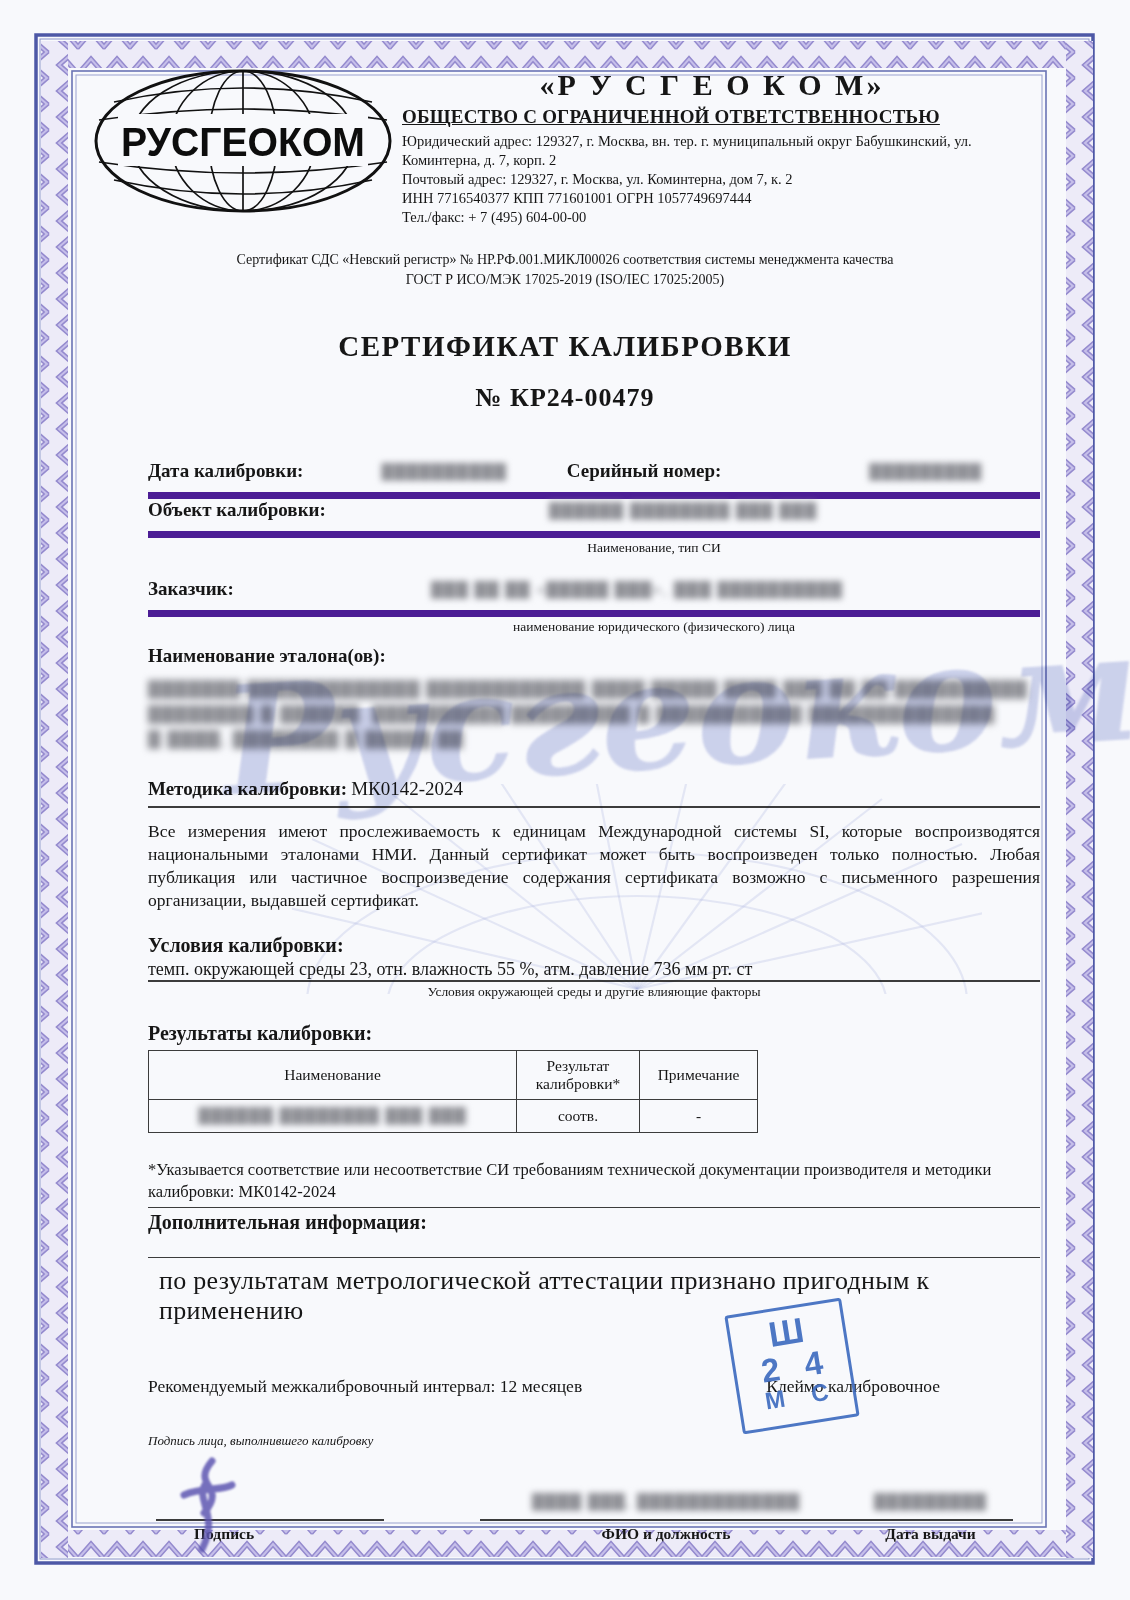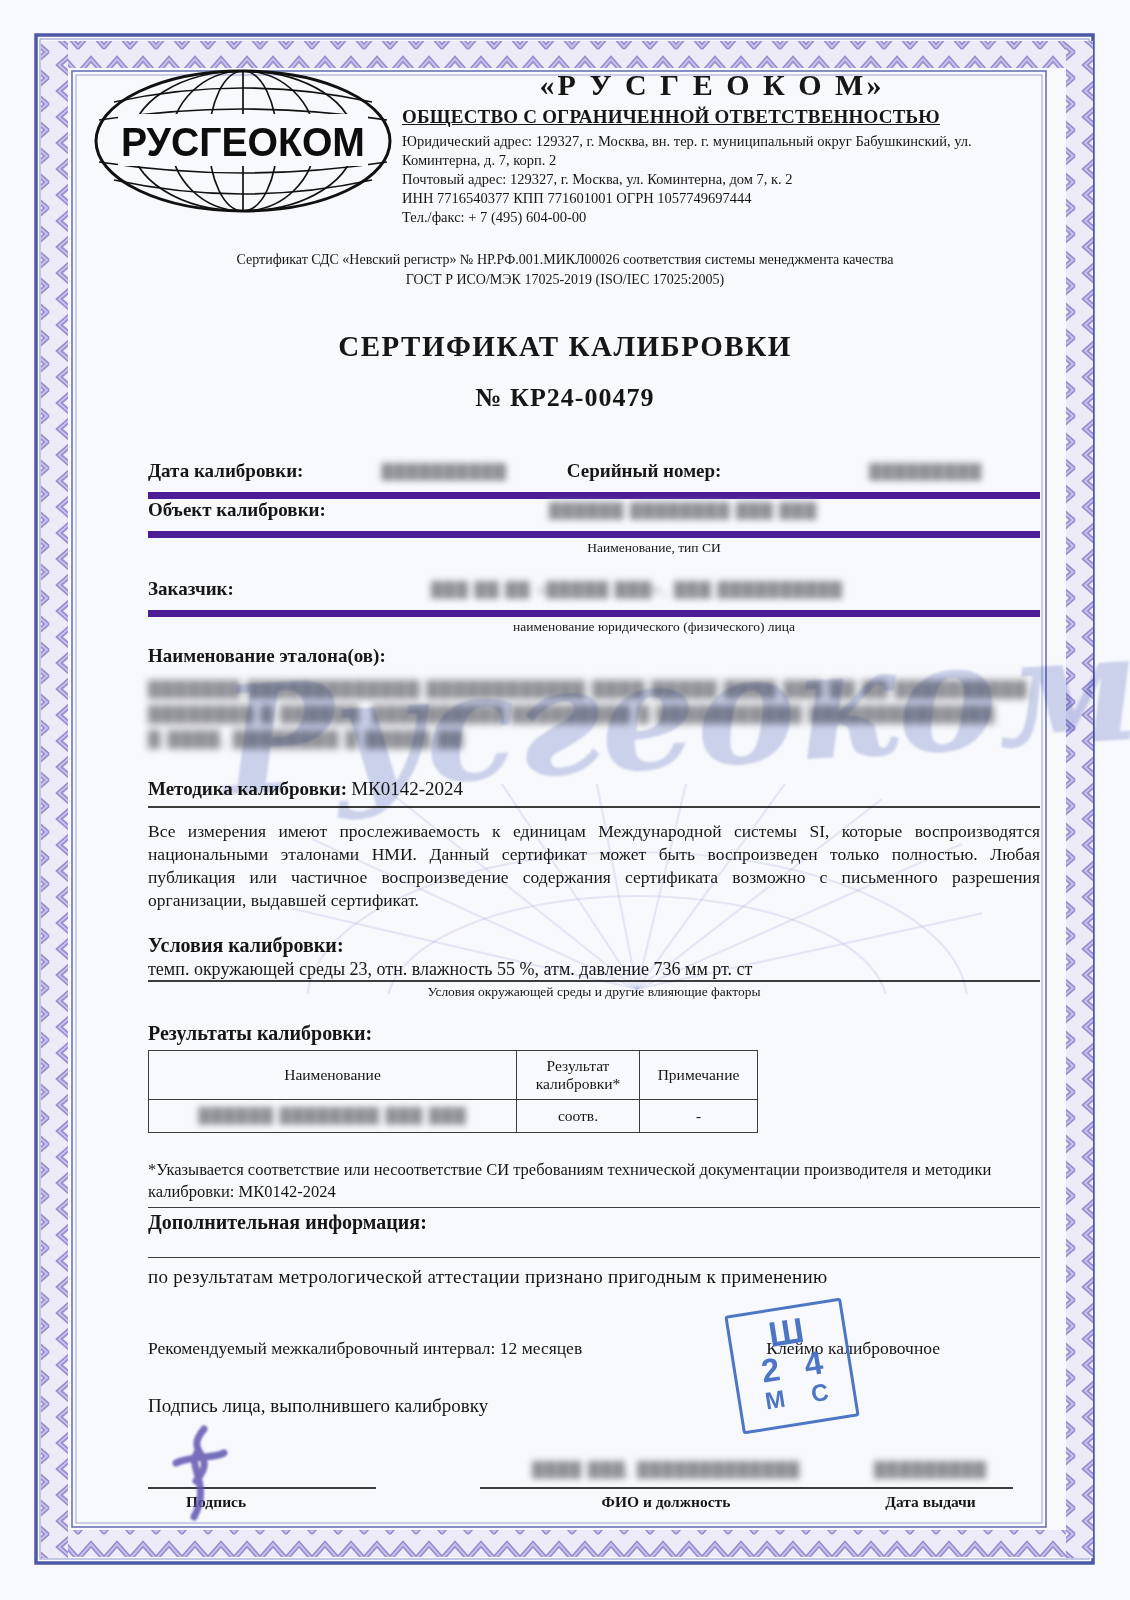--- a/index.html
+++ b/index.html
@@ -51,30 +51,30 @@
 
   .res-h{margin-top:22px;font-size:20px;}
   table.res{border-collapse:collapse;margin-top:5px;}
   table.res th, table.res td{border:1.5px solid #3c3c3c;font-size:15.5px;text-align:center;padding:2px 6px;}
   table.res th{font-weight:normal;height:44px;}
   table.res td{height:28px;}
   .col-name{width:355px;}.col-res{width:110px;}.col-note{width:105px;}
 
   .footnote{margin-top:26px;font-size:16.5px;line-height:22px;border-bottom:1.5px solid #3c3c3c;padding-bottom:4px;}
   .add-h{font-size:20px;font-weight:bold;border-bottom:1.5px solid #3c3c3c;padding:3px 0 23px;}
-  .add-t{font-size:19px;margin-top:8px;letter-spacing:.3px;}
+  .add-t{font-size:26px;margin-top:8px;letter-spacing:.3px;margin-left:11px;}
 
   .interval-row{display:flex;margin-top:50px;font-size:17.5px;}
   .mark-label{margin-left:auto;margin-right:100px;}
 
-  .sign-caption{margin-top:36px;font-size:19px;}
+  .sign-caption{margin-top:36px;font-size:13px;font-style:italic;}
 
   .sigrow{position:relative;height:90px;margin-top:4px;}
   .cell{position:absolute;bottom:0;}
-  .c1{left:0;width:228px;}
+  .c1{left:8px;width:228px;}
   .c2{left:332px;width:372px;}
   .c3{left:700px;width:165px;}
   .sline{border-bottom:2px solid #3c3c3c;height:26px;text-align:center;}
   .slabel{font-weight:bold;font-size:15.5px;margin-top:4px;}
   .slabel-left{padding-left:38px;}
   .slabel-center{text-align:center;}
   .scribble{position:absolute;left:16px;bottom:-14px;filter:blur(1.2px);opacity:.85;}
 
   .stamp{position:absolute;left:585px;top:846px;width:112px;height:114px;
          border:3.5px solid #3f6cc0;border-radius:3px;transform:rotate(-9deg);

